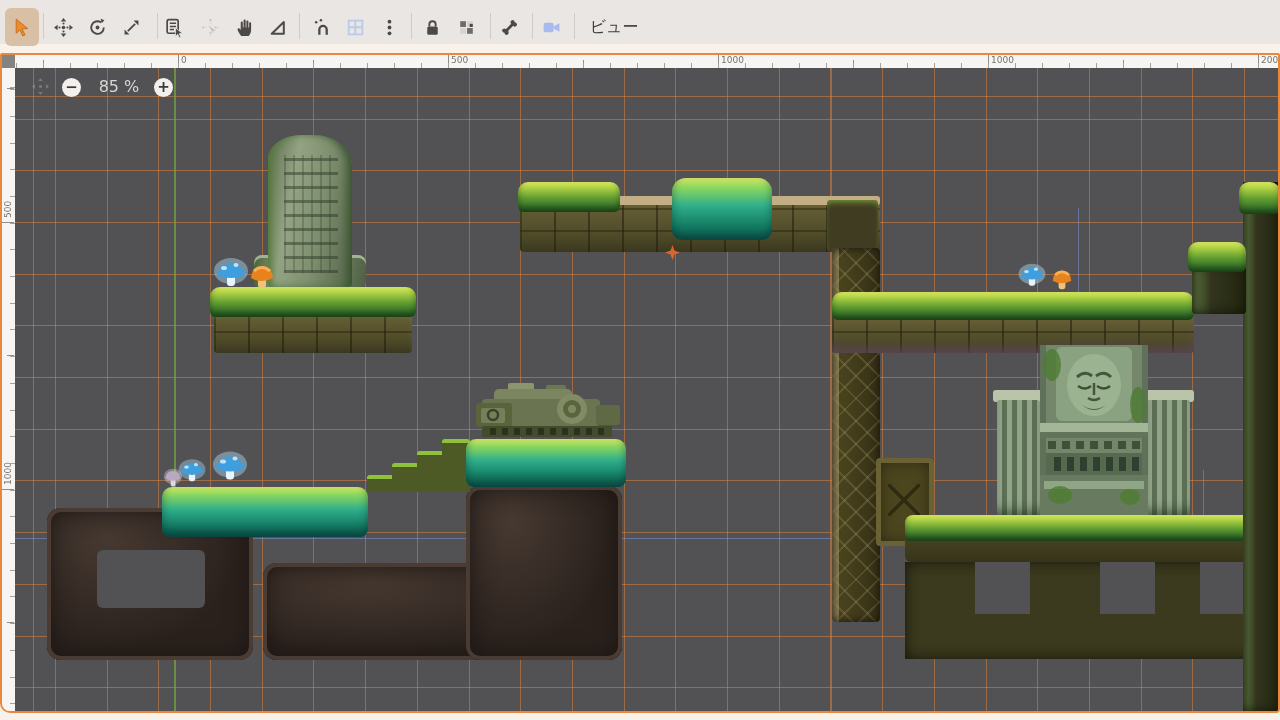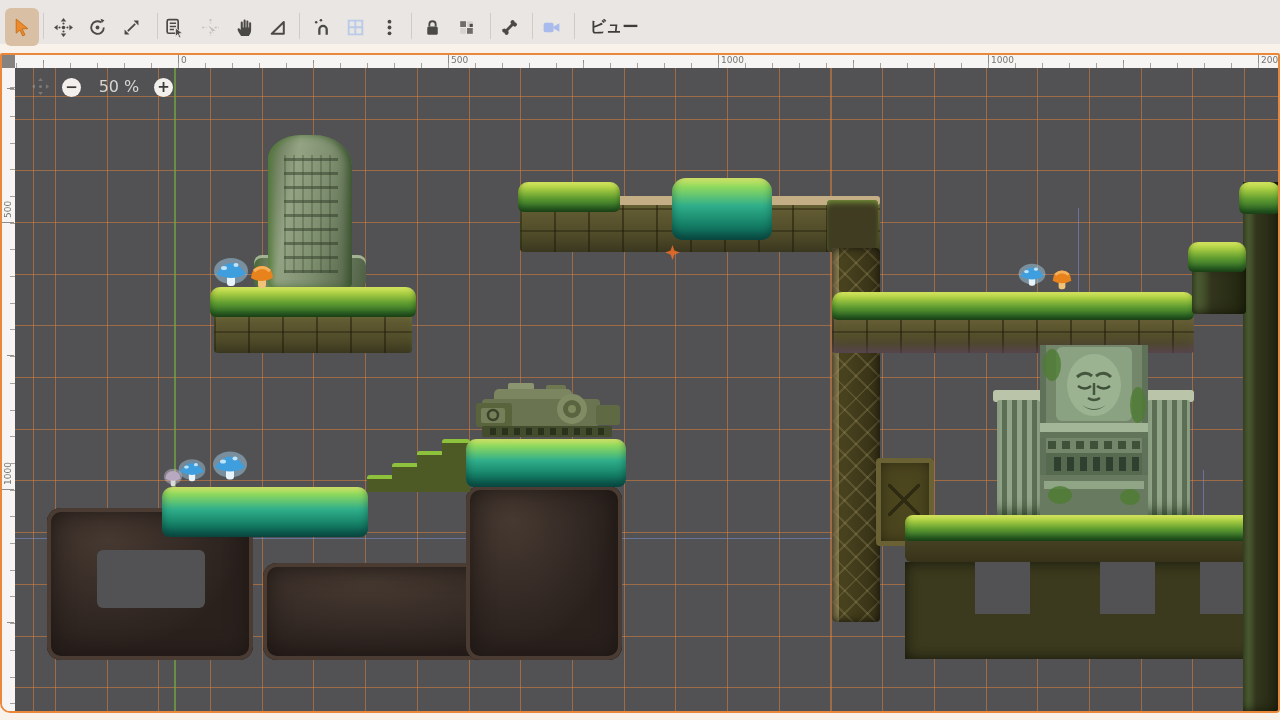--- a/index.html
+++ b/index.html
@@ -1,19 +1,19 @@
 <!DOCTYPE html>
 <html><head>
 <meta charset="utf-8">
 <style>
   html,body{margin:0;padding:0;width:1280px;height:720px;overflow:hidden;
     background:#f9f2ea;font-family:"DejaVu Sans","Liberation Sans",sans-serif;}
 
   
-  .toolbar{position:absolute;left:0;top:0;width:1280px;height:44px;background:#e9e6e3;font-weight:bold;}
+  .toolbar{position:absolute;left:0;top:0;width:1280px;height:44px;background:#e9e6e3;}
   .tb-btn{position:absolute;top:9px;width:34px;height:36px;display:flex;align-items:center;
     justify-content:center;border-radius:6px;cursor:pointer;}
   .tb-btn.selected{background:#d9bfa3;top:8px;height:38px;}
   .tb-sep{position:absolute;top:13px;width:1px;height:26px;background:#cfccc7;}
   .tb-view{position:absolute;left:576px;top:9px;width:76px;height:36px;display:flex;
     align-items:center;justify-content:center;font-size:16px;color:#3f3d3b;cursor:pointer;}
   .ic{display:block;}
 
   
   .panel{position:absolute;left:0;right:0;top:53px;bottom:7px;background:#f6f5f3;
@@ -423,17 +423,17 @@
 
     <div class="zoombar">
       <svg style="position:absolute;left:0;top:1px;opacity:.45" width="19" height="19" viewBox="0 0 20 20" fill="#aaa9a8">
         <path d="M10,1 l2.4,3.2 h-4.8z"></path>
           <path d="M10,19 l-2.4,-3.2 h4.8z"></path>
         <path d="M1,10 l3.2,-2.4 v4.8z"></path>
           <path d="M19,10 l-3.2,2.4 v-4.8z"></path>
           <circle cx="10" cy="10" r="1.6"></circle>
       </svg>
       <div class="zbtn" style="left:31px">−</div>
-      <div class="zlab">50 %</div>
+      <div class="zlab">85 %</div>
       <div class="zbtn" style="left:123px">+</div>
     </div>
   </div>
 </div>
 
 </body></html>

